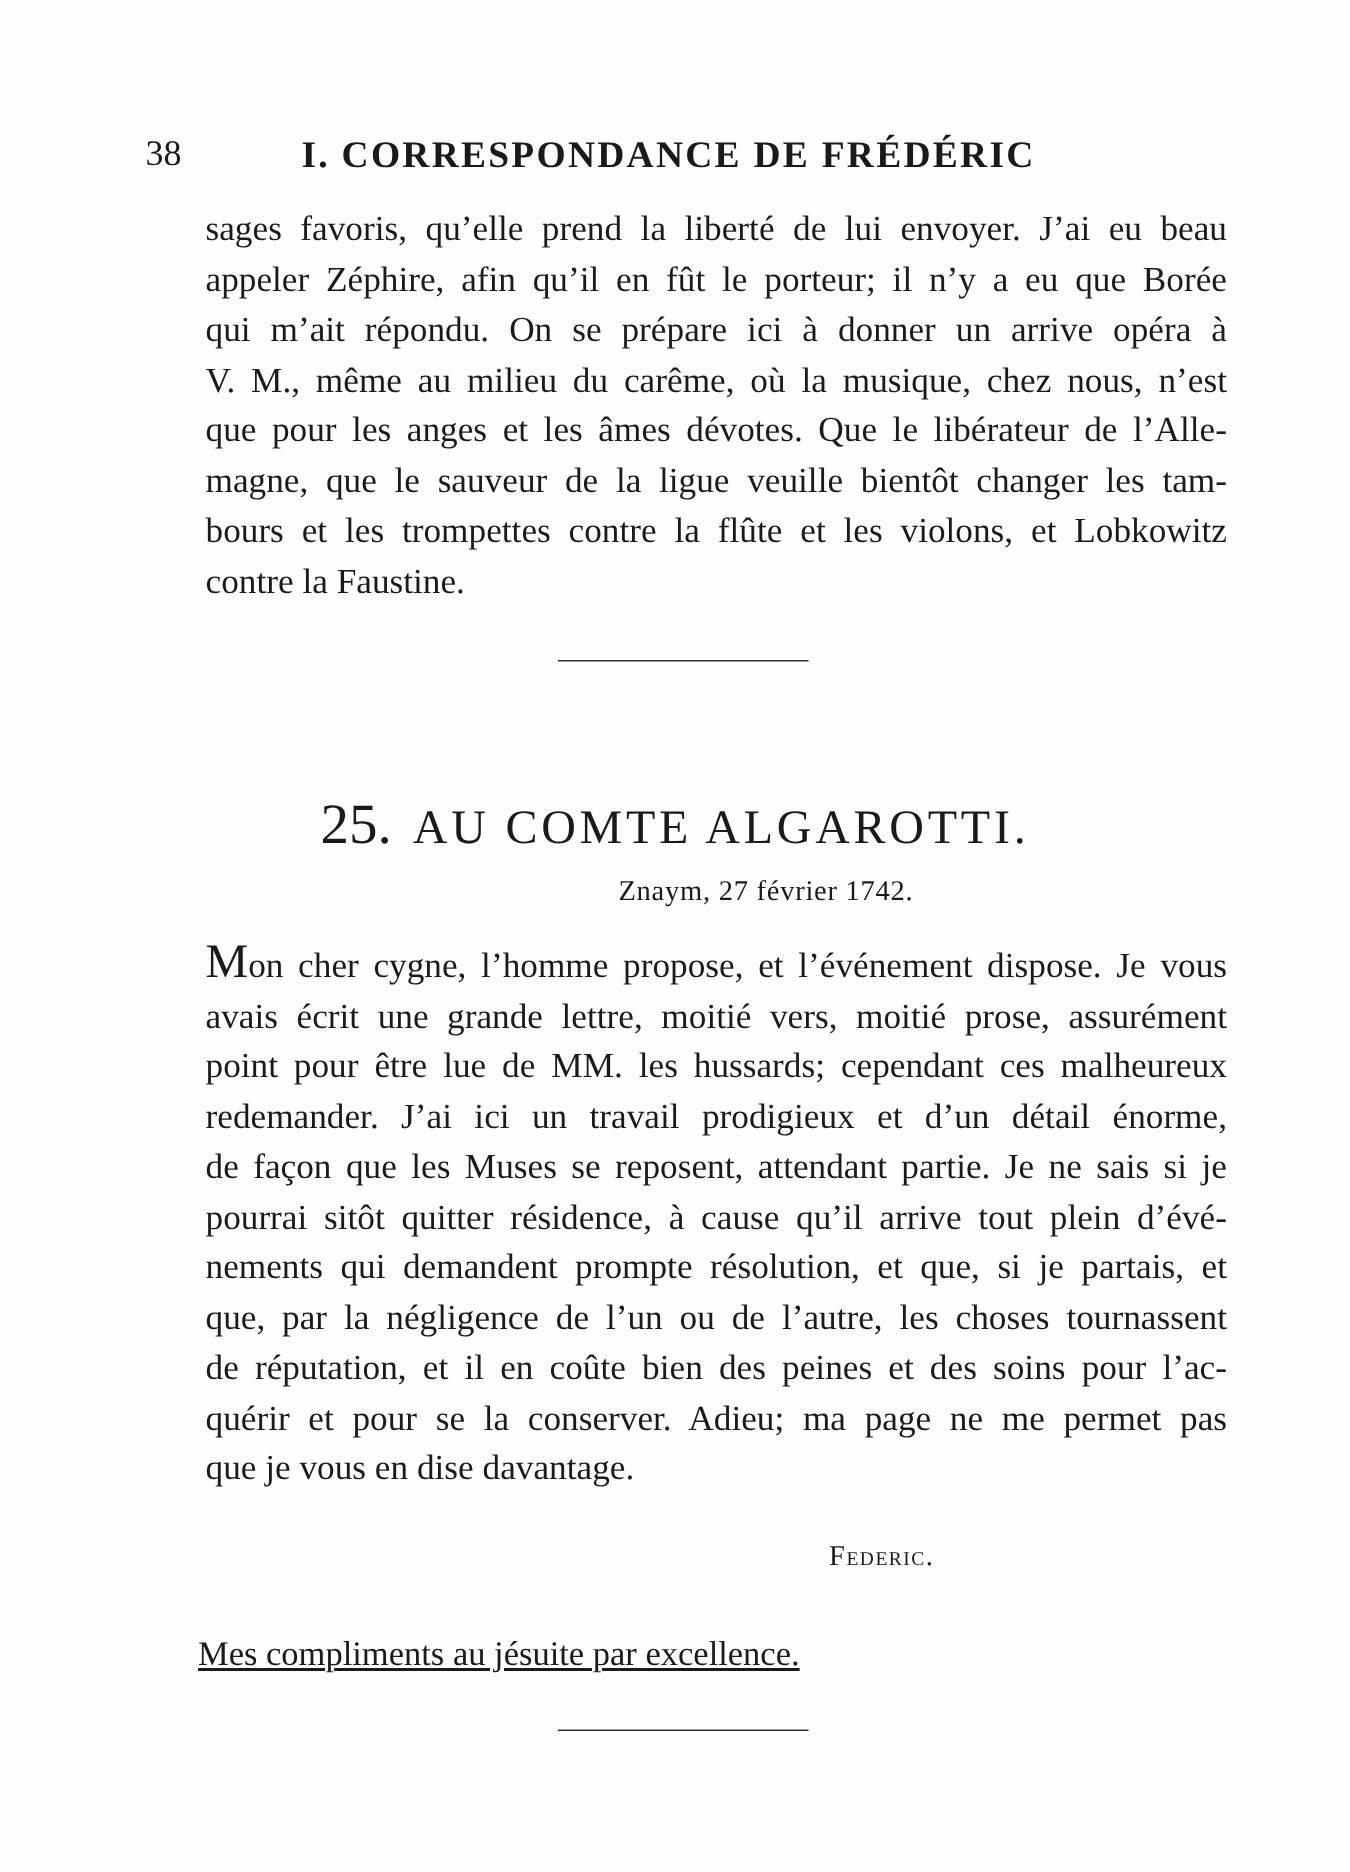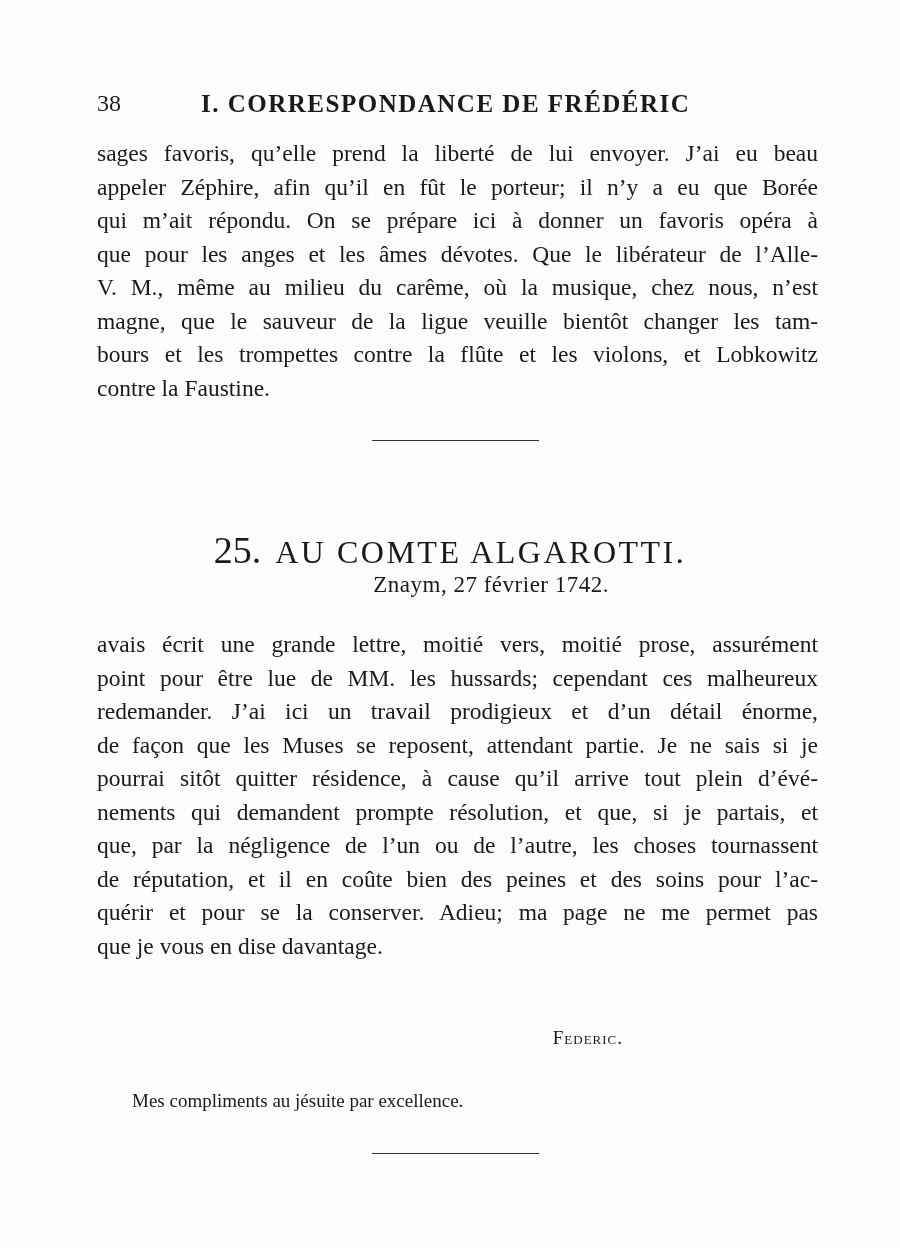--- a/index.html
+++ b/index.html
@@ -15,76 +15,78 @@
     position: absolute; top: 90px; left: 97px; width: 720px; height: 34px;
     font-size: 25px; letter-spacing: 1.5px;
   }
   .page-number { position: absolute; left: 0; top: 0; font-size: 24px; letter-spacing: 0; }
   .running-title { position: absolute; left: 104px; top: 0; font-weight: bold; }
   .text-block {
     position: absolute; left: 97px; width: 721px;
     font-size: 23.5px; line-height: 33.5px;
     text-align: justify;
   }
-  .line { display: block; text-align: justify; text-align-last: justify; white-space: nowrap; height: 33.5px; }
+  .line { display: block; text-align: justify; text-align-last: justify; white-space: nowrap; height: 33.5px; margin-left: 40px; }
   .line.last { text-align-last: left; }
   .prev-letter { top: 137px; }
   .rule { position: absolute; height: 1px; background: #333; }
   .rule-1 { left: 372px; top: 440px; width: 167px; }
   .rule-2 { left: 372px; top: 1153px; width: 167px; }
   .letter-heading {
     position: absolute; top: 528px; left: 0; width: 900px; text-align: center;
     font-size: 32px; letter-spacing: 2.5px;
   }
   .letter-heading .num { letter-spacing: 0; margin-right: 14px; font-size: 38px; }
   .dateline {
-    position: absolute; top: 572px; right: 118px;
-    font-size: 23px; letter-spacing: 0.5px;
+    position: absolute; top: 584px; right: 118px;
+    font-size: 19px; letter-spacing: 0.5px;
   }
   .letter-body { top: 628px; font-size: 23.5px; line-height: 33.6px; }
   .dropcap { font-size: 32px; line-height: 20px; }
   .signature {
     position: absolute; top: 1027px; right: 104px;
     font-size: 19px; font-variant: small-caps; letter-spacing: 1px;
   }
   .postscript {
     position: absolute; top: 1090px; left: 132px;
-    font-size: 19px;
+    font-size: 23px;
+    text-decoration: underline;
   }
 </style>
 </head>
 <body>
 
 <div class="page">
 
   <div class="running-head">
     <span class="page-number">38</span>
     <span class="running-title">I. CORRESPONDANCE DE FRÉDÉRIC</span>
   </div>
 
   <div class="text-block prev-letter">
     <span class="line">sages favoris, qu’elle prend la liberté de lui envoyer. J’ai eu beau</span>
     <span class="line">appeler Zéphire, afin qu’il en fût le porteur; il n’y a eu que Borée</span>
-    <span class="line">qui m’ait répondu. On se prépare ici à donner un favoris opéra à</span>
+    <span class="line">qui m’ait répondu. On se prépare ici à donner un arrive opéra à</span>
+    <span class="line">V. M., même au milieu du carême, où la musique, chez nous, n’est</span>
     <span class="line">que pour les anges et les âmes dévotes. Que le libérateur de l’Alle-</span>
-    <span class="line">V. M., même au milieu du carême, où la musique, chez nous, n’est</span>
     <span class="line">magne, que le sauveur de la ligue veuille bientôt changer les tam-</span>
     <span class="line">bours et les trompettes contre la flûte et les violons, et Lobkowitz</span>
     <span class="line last">contre la Faustine.</span>
   </div>
 
   <div class="rule rule-1"></div>
 
   <div class="letter-heading">
     <span class="num">25.</span><span>AU COMTE ALGAROTTI.</span>
   </div>
 
   <div class="dateline">Znaym, 27 février 1742.</div>
 
   <div class="text-block letter-body">
+    <span class="line"><span class="dropcap">M</span><span>on cher cygne, l’homme propose, et l’événement dispose. Je vous</span></span>
     <span class="line">avais écrit une grande lettre, moitié vers, moitié prose, assurément</span>
     <span class="line">point pour être lue de MM. les hussards; cependant ces malheureux</span>
     <span class="line">redemander. J’ai ici un travail prodigieux et d’un détail énorme,</span>
     <span class="line">de façon que les Muses se reposent, attendant partie. Je ne sais si je</span>
     <span class="line">pourrai sitôt quitter résidence, à cause qu’il arrive tout plein d’évé-</span>
     <span class="line">nements qui demandent prompte résolution, et que, si je partais, et</span>
     <span class="line">que, par la négligence de l’un ou de l’autre, les choses tournassent</span>
     <span class="line">de réputation, et il en coûte bien des peines et des soins pour l’ac-</span>
     <span class="line">quérir et pour se la conserver. Adieu; ma page ne me permet pas</span>
     <span class="line last">que je vous en dise davantage.</span>

